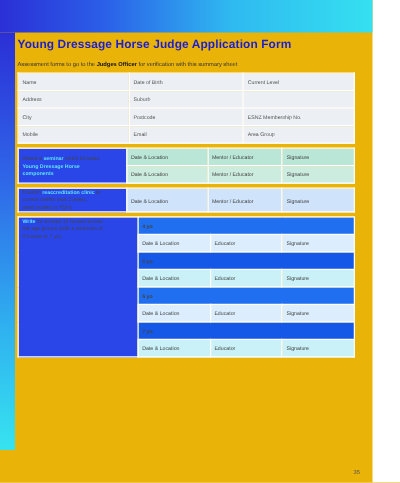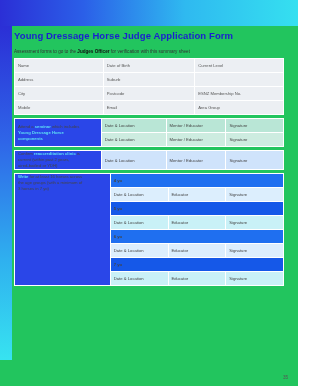--- a/index.html
+++ b/index.html
@@ -5,21 +5,21 @@
   html,body{margin:0;padding:0;}
   body{
     width:298px;height:386px;
     background:#ffffff;
     font-family:"Liberation Sans", sans-serif;
     overflow:hidden;
   }
   #page{
     position:relative;
     width:298px;height:386px;
-    background:#22c55e;
+    background:#eab308;
     box-sizing:border-box;
   }
   
   .top-band{
     position:absolute;left:0;top:0;width:298px;height:26px;
     background:linear-gradient(90deg,#2b2fd6 0%,#2b5fe8 28%,#2fb9f0 62%,#35e0f0 100%);
   }
   .title{
     position:absolute;left:14px;top:30px;width:268px;
     font-size:9.5px;font-weight:bold;color:#1a1fd0;

